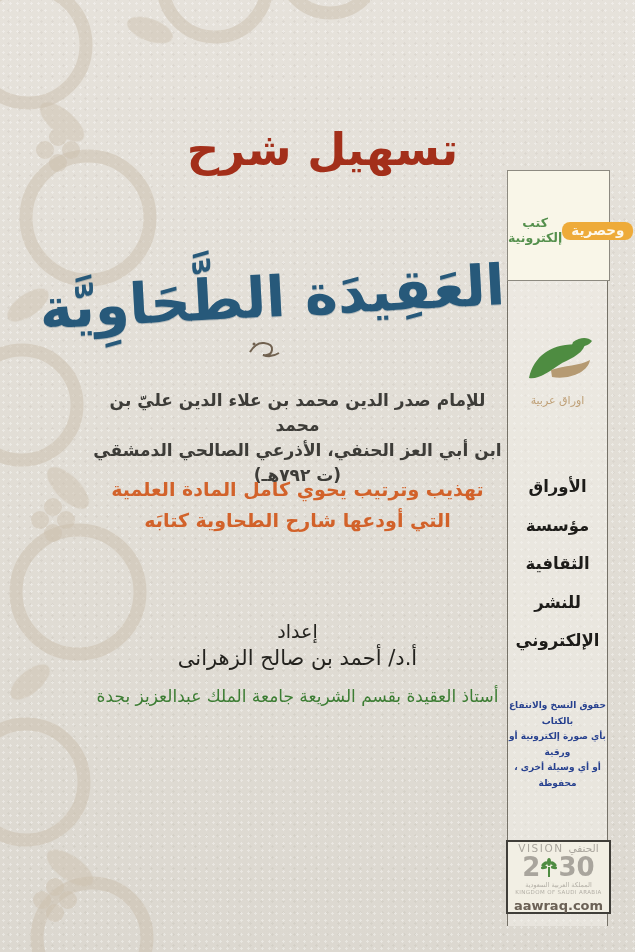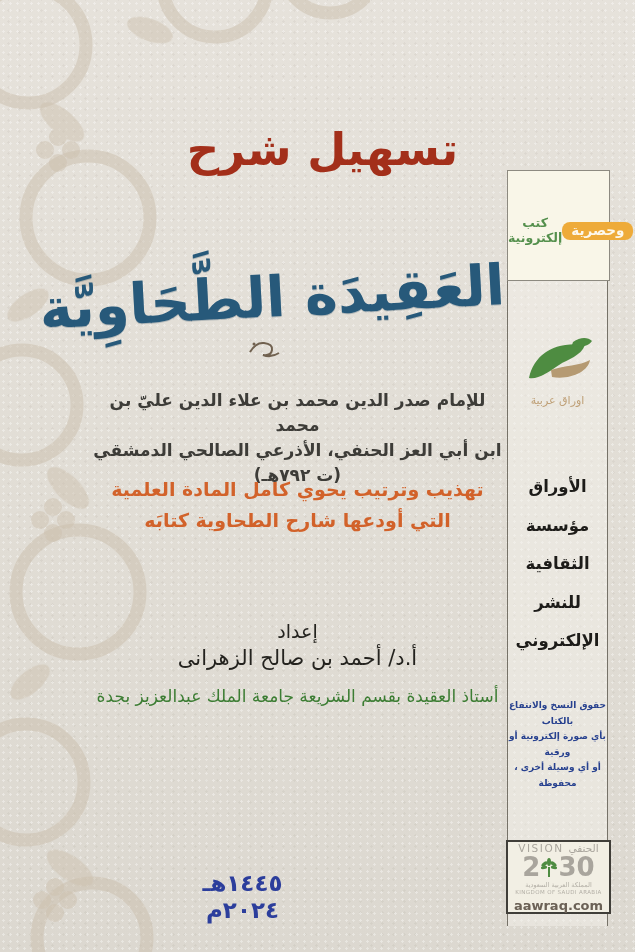--- a/index.html
+++ b/index.html
@@ -113,24 +113,20 @@
       <div>تهذيب وترتيب يحوي كامل المادة العلمية</div>
       <div>التي أودعها شارح الطحاوية كتابَه</div>
     </div>
 
     <div class="prepared-label">إعداد</div>
 
     <div class="preparer-name">أ.د/ أحمد بن صالح الزهرانى</div>
 
     <div class="preparer-title">أستاذ العقيدة بقسم الشريعة جامعة الملك عبدالعزيز  بجدة</div>
 
-    <div class="dates">
-      <div>١٤٤٥هـ</div>
-      <div>٢٠٢٤م</div>
-    </div>
   </div>
 
   <aside class="sidebar">
 
     <div class="ebadge">
       <svg width="56" height="46" viewBox="0 0 56 46" fill="none" stroke="#5a9153" stroke-width="2.2">
         <circle cx="8" cy="4" r="1.6" fill="#5a9153" stroke="none"></circle>
         <circle cx="48" cy="4" r="1.6" fill="#5a9153" stroke="none"></circle>
         <rect x="19" y="2" width="18" height="13" rx="1.5"></rect>
         <line x1="23" y1="5" x2="33" y2="5"></line>

